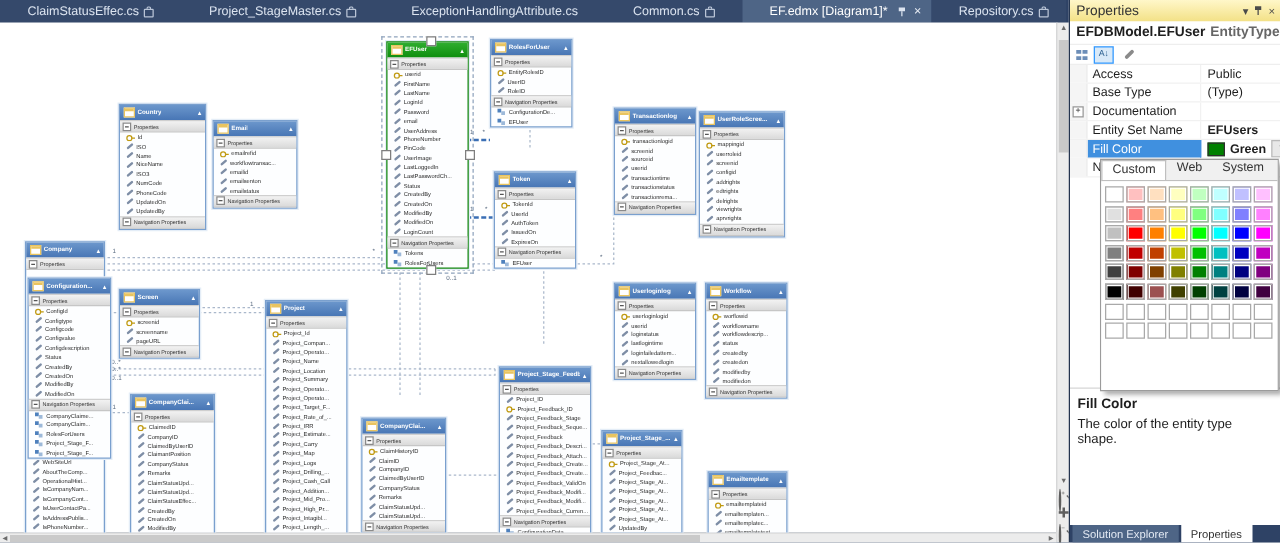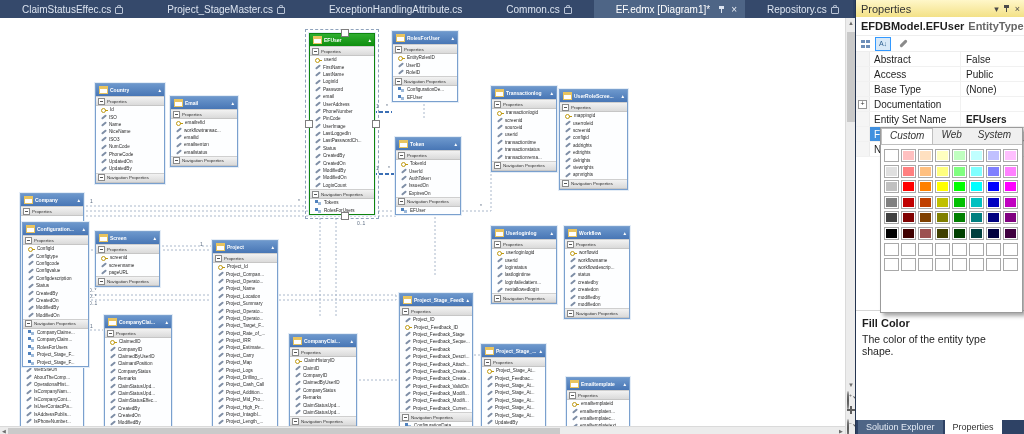--- a/index.html
+++ b/index.html
@@ -80,21 +80,21 @@
   .pgut{width:13px;background:#F5F5F5;border-right:1px solid #EBEBEB;position:relative;flex:0 0 auto;}
   .pgut .pbox{position:absolute;left:2px;top:3px;width:7px;height:7px;border:1px solid #969696;background:#FFF;font-size:7px;line-height:6px;text-align:center;color:#333;}
   .plabel{width:86px;flex:0 0 auto;display:flex;align-items:center;padding-left:4px;border-right:1px solid #F1F1F1;overflow:hidden;white-space:nowrap;}
   .pvalue{flex:1;display:flex;align-items:center;padding-left:5px;gap:4px;overflow:hidden;white-space:nowrap;}
   .prow.sel .plabel{background:#4090DF;color:#FFF;border-right-color:#4090DF;}
   .prow .bold{font-weight:bold;}
   .swatch{width:12px;height:9px;border:1px solid #2E2E2E;flex:0 0 auto;}
   .combo-btn{margin-left:auto;width:15px;height:12px;background:#E8E8E8;border:1px solid #B9B9B9;font-size:7px;color:#555;text-align:center;line-height:11px;flex:0 0 auto;margin-right:1px;}
   
   .cpicker{position:absolute;left:24px;top:127px;width:141px;height:184px;background:#F0F0F0;border:1px solid #9B9B9B;
-           box-shadow:3px 3px 4px rgba(0,0,0,.35);z-index:10;font-style:italic;}
+           box-shadow:3px 3px 4px rgba(0,0,0,.35);z-index:10;}
   .cp-tabs{display:flex;height:16px;border-bottom:1px solid #BFBFBF;background:#F0F0F0;font-size:10px;}
   .cp-tab{padding:1px 8px 0 8px;color:#333;}
   .cp-tab.on{background:#FFF;border:1px solid #BFBFBF;border-bottom:none;font-weight:normal;}
   .cp-grid{padding:4px 3px;background:#FFF;height:calc(100% - 17px);box-sizing:border-box;}
   .cp-row{display:flex;gap:2px;margin-bottom:2.6px;}
   .cp-cell{width:13px;height:11px;border:1px solid #A9A9A9;box-shadow:inset 0 0 0 1px #FFF;}
   
   .pp-desc{position:absolute;left:0;top:310px;width:169px;height:110px;border-top:1px solid #D6D6D6;padding:6px 6px 0 6px;box-sizing:border-box;background:#FFF;}
   .pp-desc .dt{font-weight:bold;font-size:11px;margin-bottom:4px;}
   .pp-desc .dd{font-size:10.5px;color:#1E1E1E;}
@@ -1137,37 +1137,30 @@
       <span class="ocombo">▾</span>
     </div>
     <div class="pp-toolbar">
       <span class="tb-cat"></span>
       <span class="tb-az">A↓</span>
       <span class="tb-wrench"></span>
     </div>
     <div class="pgrid" id="pgrid">
         <div class="prow">
           <div class="pgut"></div>
-          <div class="plabel">Abstract</div>
-          <div class="pvalue">
-            <span>False</span>
-          </div>
-        </div>
-        <div class="prow">
-          <div class="pgut"></div>
           <div class="plabel">Access</div>
           <div class="pvalue">
             <span>Public</span>
           </div>
         </div>
         <div class="prow">
           <div class="pgut"></div>
           <div class="plabel">Base Type</div>
           <div class="pvalue">
-            <span>(None)</span>
+            <span>(Type)</span>
           </div>
         </div>
         <div class="prow">
           <div class="pgut">
             <span class="pbox">+</span>
           </div>
           <div class="plabel">Documentation</div>
           <div class="pvalue">
             <span></span>
           </div>

